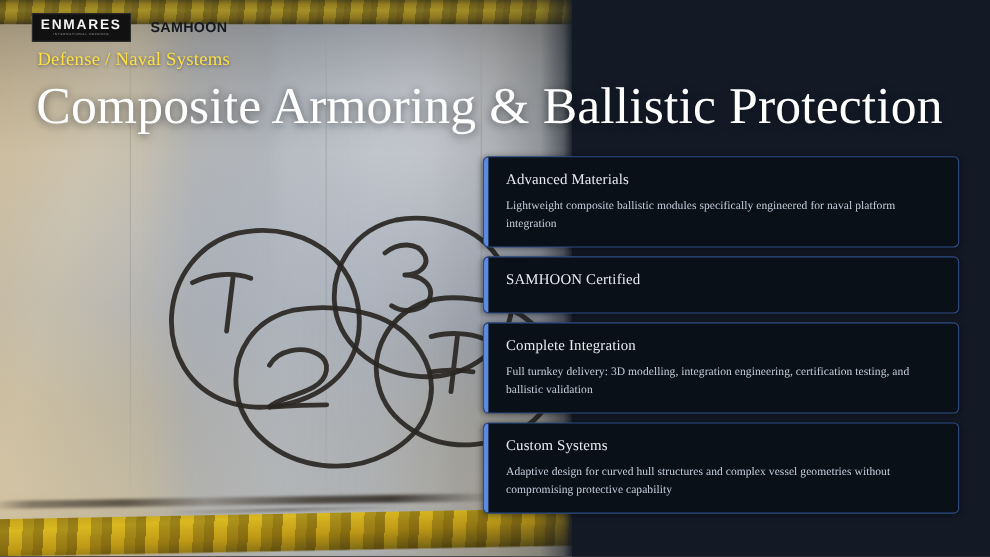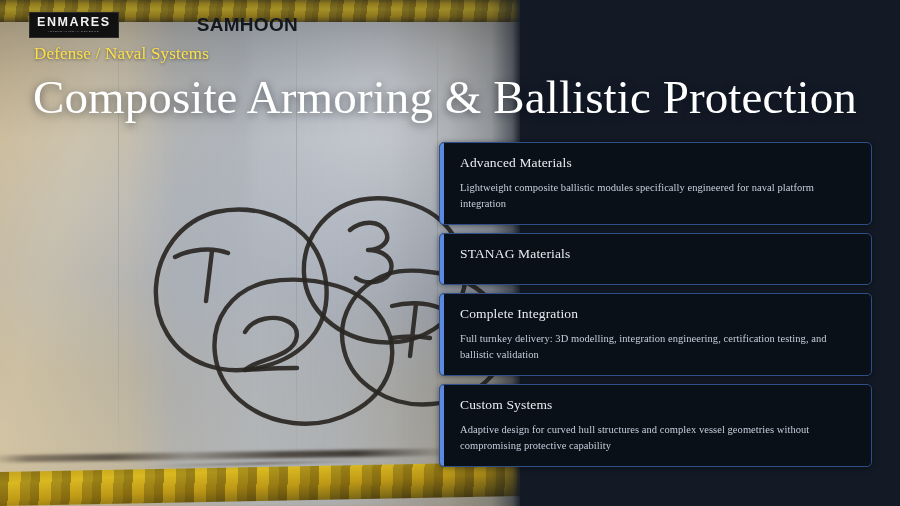--- a/index.html
+++ b/index.html
@@ -161,21 +161,21 @@
 
   
   .header {
     position:absolute;
     left:0; top:0; width:900px; height:118px;
     z-index:6;
   }
 
   .brand-row {
     position:absolute; left:29px; top:12px;
-    display:flex; align-items:center; gap:34px;
+    display:flex; align-items:center; gap:18px;
   }
 
   .logo-box {
     background:#111111;
     padding:3px 7px 4px 7px;
     display:flex; flex-direction:column; align-items:center;
     line-height:1;
     border:1px solid #2b2b2b;
   }
   .logo-word {
@@ -189,25 +189,24 @@
     color:#9a9a9a;
     font-size:2.8px;
     letter-spacing:0.7px;
     margin-top:1.5px;
     transform:scaleY(0.9);
     white-space:nowrap;
   }
 
   .partner-name {
     color:#14181f;
-    font-size:19px;
+    font-size:13px;
     font-weight:700;
     letter-spacing:0.3px;
     font-family:"Liberation Sans", sans-serif;
-    margin-left:44px;
   }
 
   .eyebrow {
     position:absolute; left:34px; top:44px;
     color:#fde047;
     font-size:17px;
     font-family:"Liberation Serif", serif;
     letter-spacing:0.2px;
     text-shadow:0 1px 3px rgba(15,20,30,0.55);
   }
@@ -349,21 +348,21 @@
   </div>
 
   <div class="cards">
 
     <div class="card">
       <div class="card-title">Advanced Materials</div>
       <div class="card-body"><span>Lightweight composite ballistic modules specifically engineered for naval platform integration</span><b></b><span></span></div>
     </div>
 
     <div class="card">
-      <div class="card-title">STANAG Materials</div>
+      <div class="card-title">SAMHOON Certified</div>
     </div>
 
     <div class="card">
       <div class="card-title">Complete Integration</div>
       <div class="card-body"><span>Full turnkey delivery: 3D modelling, integration engineering, certification testing, and ballistic validation</span><b></b><span></span></div>
     </div>
 
     <div class="card">
       <div class="card-title">Custom Systems</div>
       <div class="card-body"><span>Adaptive design for curved hull structures and complex vessel geometries without compromising protective capability</span><b></b><span></span></div>

